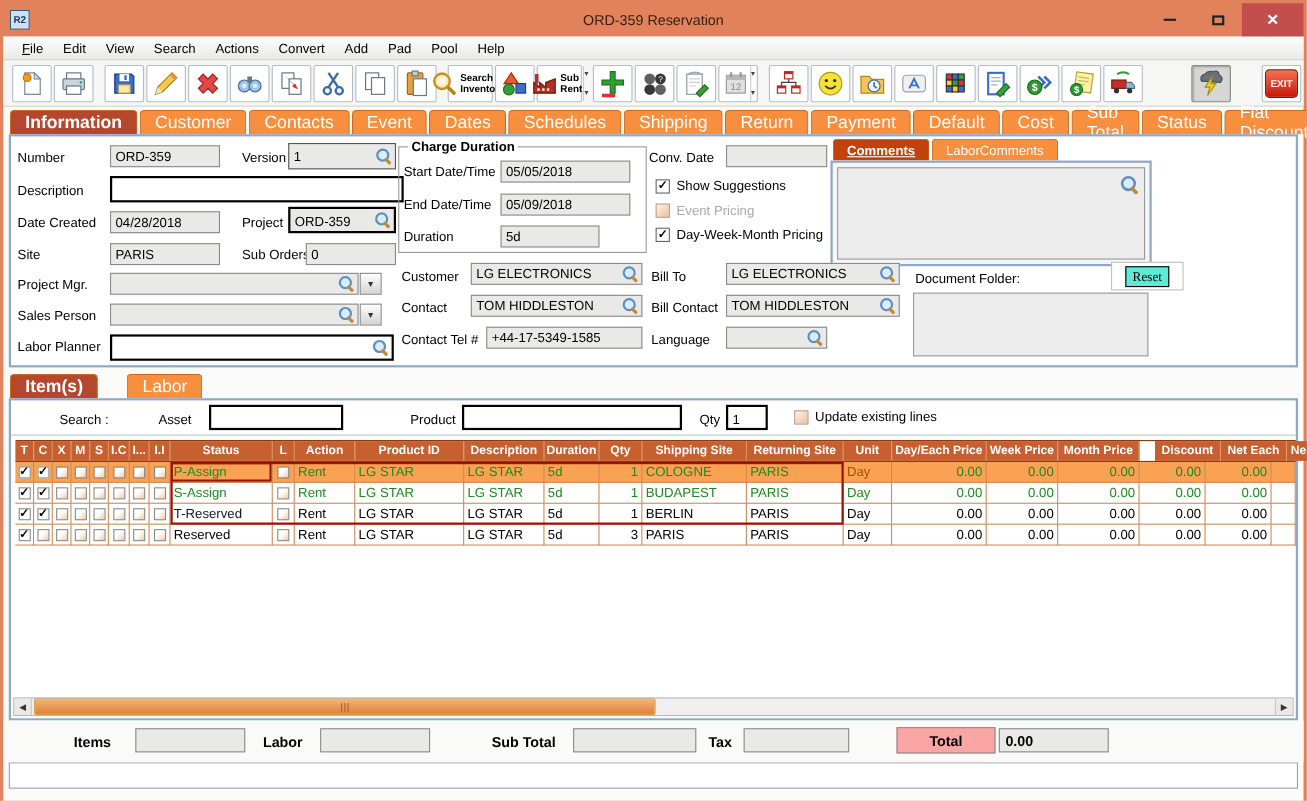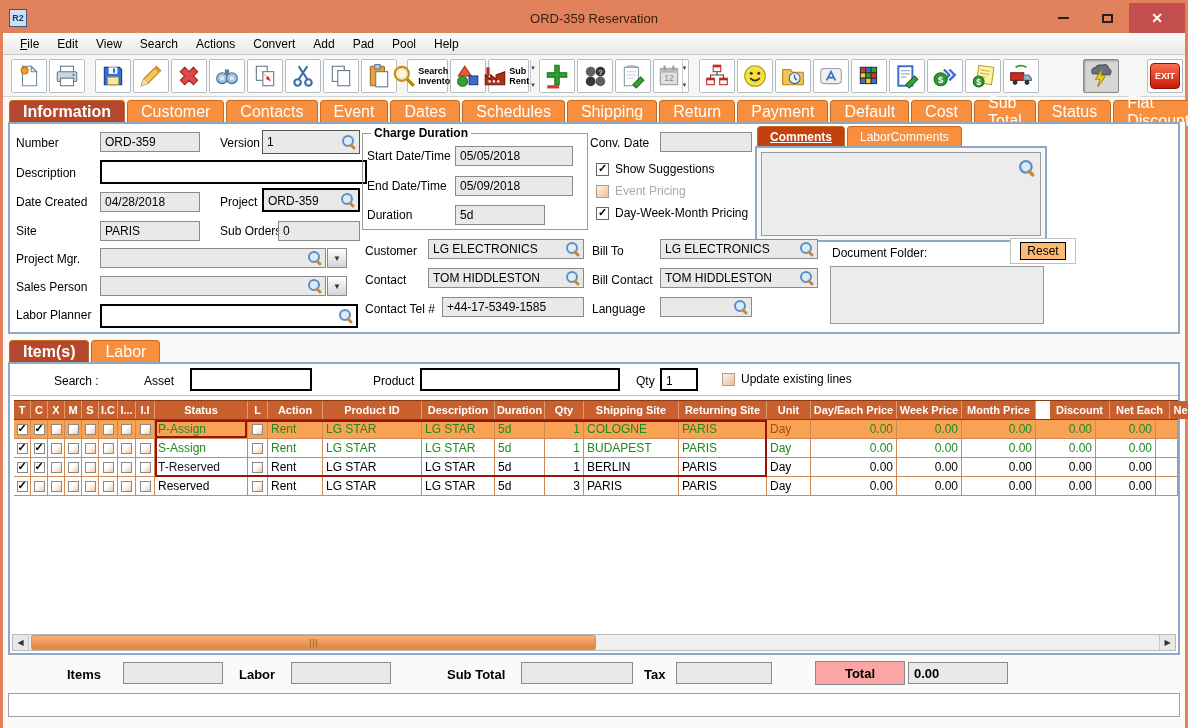--- a/index.html
+++ b/index.html
@@ -59,25 +59,25 @@
 
   
   .cblock { position: absolute; left: 745px; top: 2px; width: 292px; height: 118px; }
   .ctabs { display: flex; padding-left: 2px; }
   .ctab { height: 20px; padding: 0 12px; display: flex; align-items: center; background: #F78F3F; color: #fff; border: 1px solid #c86a20; border-bottom: none; border-radius: 4px 4px 0 0; margin-right: 2px; font-size: 12px; }
   .ctab.sel { background: #c2410c; font-weight: bold; text-decoration: underline; }
   .cpanel { position: relative; height: 96px; border: 2px solid #8FA8C8; background: #f4f6f8; padding: 4px; }
   .ctext { position: relative; width: 100%; height: 100%; background: #ECECEC; border: 1px solid #9a9a9a; }
   .ctext .mag { top: 8px; right: 6px; margin-top: 0; transform: scale(1.15); }
   .reset-wrap { position: absolute; left: 1000px; top: 114px; width: 66px; height: 26px; background: #fff; border: 1px solid #c0c0c0; display: flex; align-items: center; justify-content: center; }
-  .reset-btn { border: 1px solid #000; background: #fdba74; font-size: 12px; padding: 1px 6px; font-family: Liberation Sans, sans-serif; }
+  .reset-btn { border: 1px solid #000; background: #5eead4; font-size: 12px; padding: 1px 6px; font-family: Liberation Serif, serif; }
   .folder-box { position: absolute; left: 820px; top: 142px; width: 214px; height: 58px; background: #ECECEC; border: 1px solid #9a9a9a; }
 
   
-  .items-tabsrow { height: 22px; display: flex; align-items: flex-end; padding-left: 6px; margin-top: 6px; }
+  .items-tabsrow { height: 22px; display: flex; align-items: flex-end; padding-left: 6px; margin-top: 6px; gap: 24px; }
   .items-panel { position: relative; margin: 0 5px; height: 293px; background: #fff; border: 2px solid #8FA8C8; }
   .search-row { position: relative; height: 32px; border-bottom: 1px solid #b8c6d4; }
   .search-row .lbl { top: 10px; }
   .search-row .efld { top: 4px; height: 23px; }
   .search-row .opt { top: 8px; }
 
   
   .grid { position: relative; margin-left: 4px; margin-top: 4px; width: 1164px; }
   .ghead { display: flex; height: 20px; border-top: 1px solid #8a3a10; border-bottom: 1px solid #8a3a10; }
   .ghcell { background: #C75F2E; color: #fff; font-size: 11px; font-weight: bold; display: flex; align-items: center; justify-content: center; border-right: 1px solid #e09a6a; overflow: hidden; white-space: nowrap; flex: none; }

